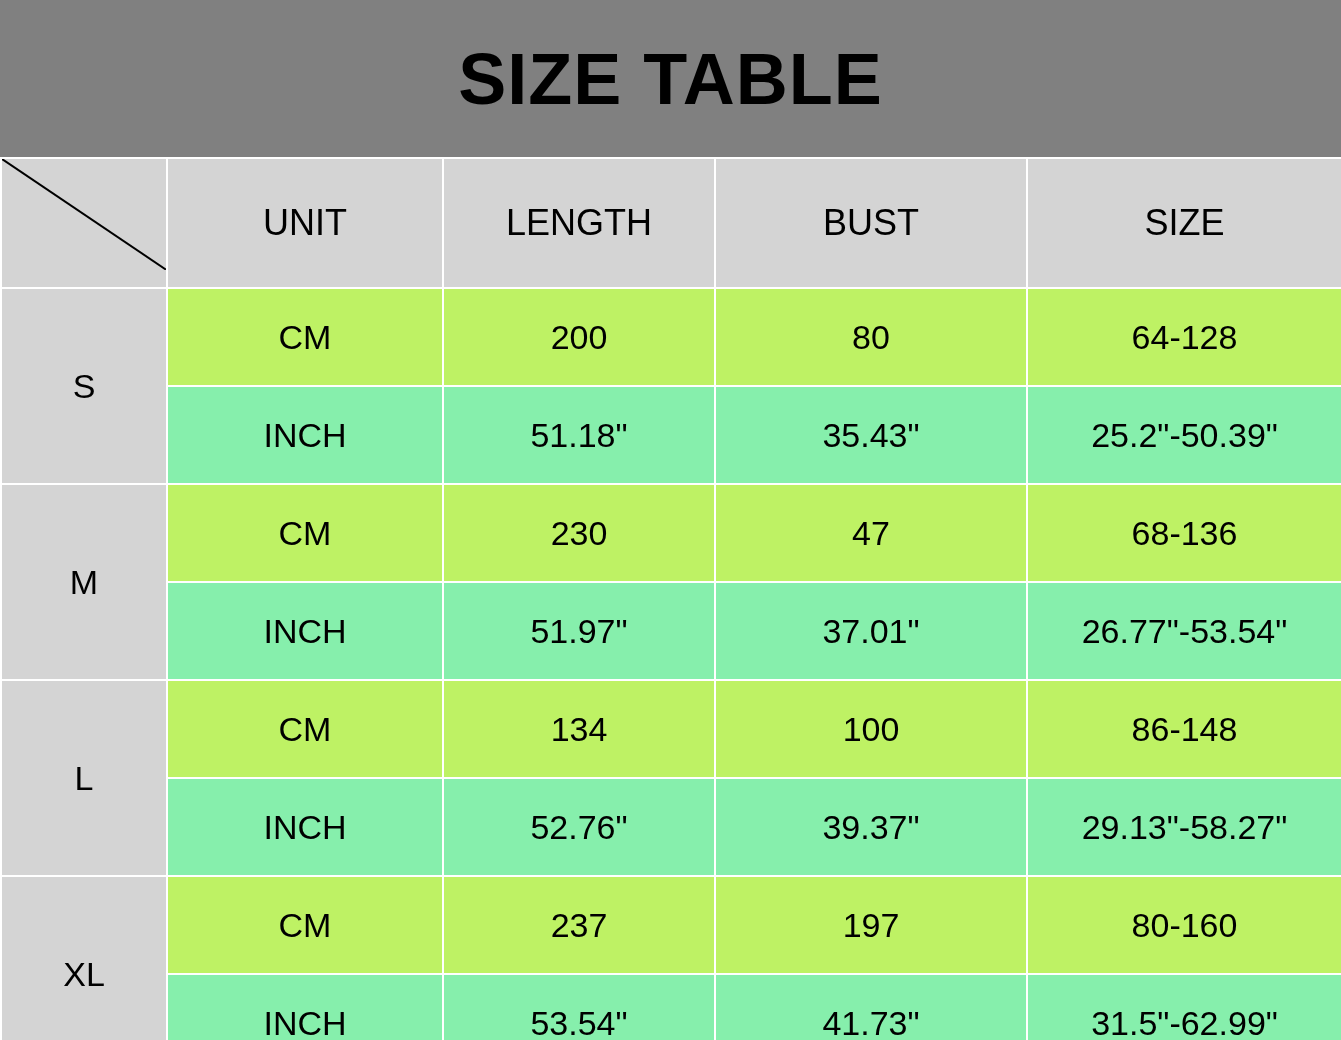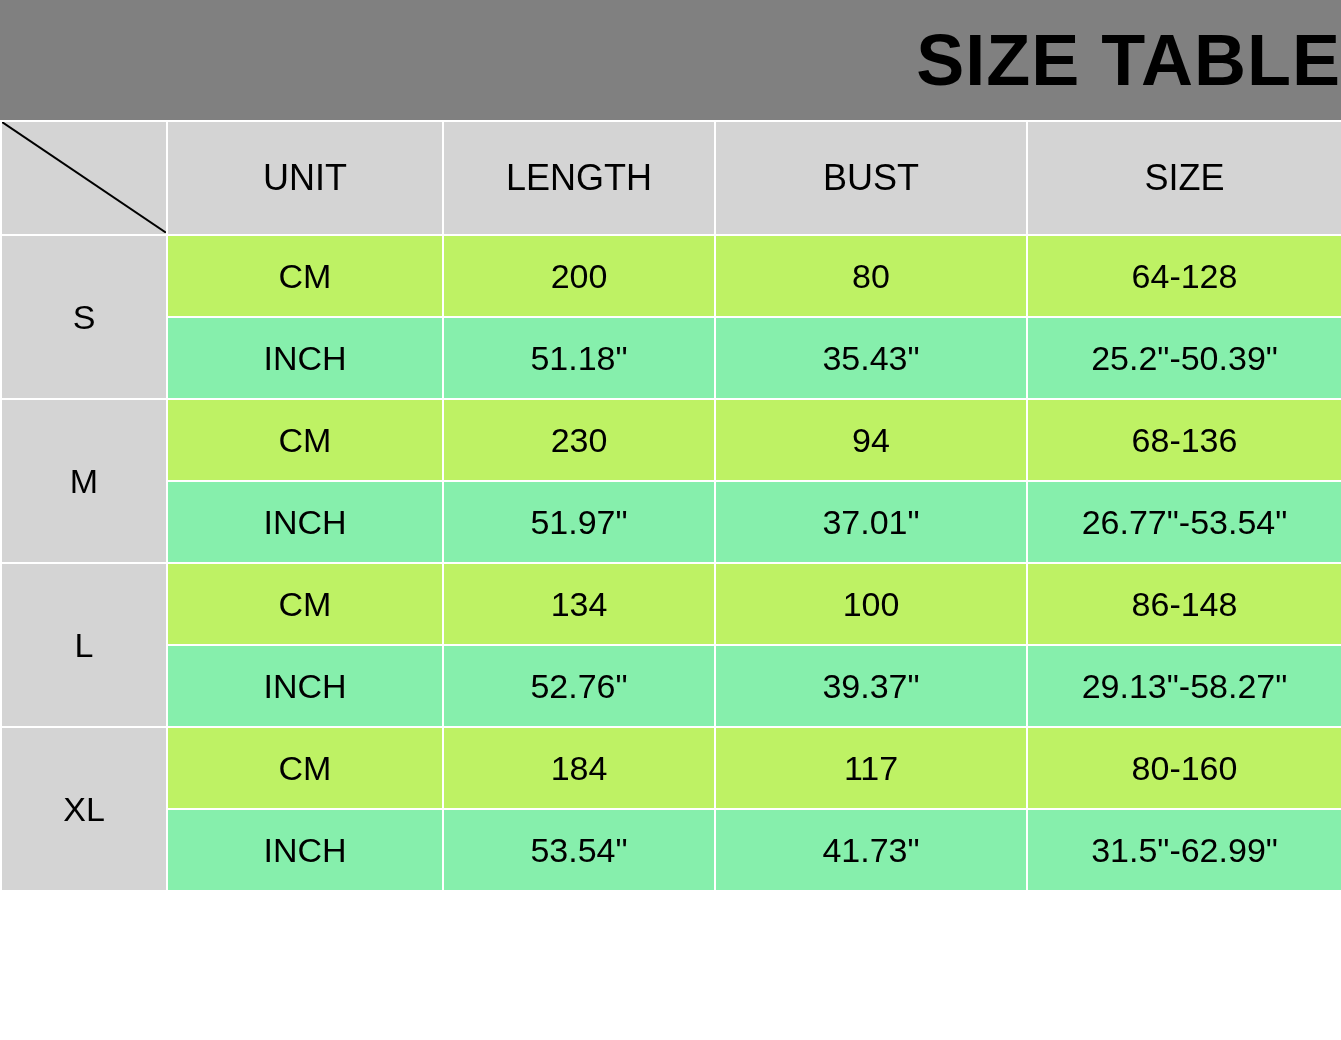--- a/index.html
+++ b/index.html
@@ -14,25 +14,25 @@
     color: #000000;
     overflow: hidden;
   }
   .sheet {
     width: 1341px;
     height: 1040px;
     position: relative;
     box-sizing: border-box;
   }
   .title-bar {
-    height: 120px;
+    height: 157px;
     background: #808080;
     display: flex;
     align-items: center;
-    justify-content: flex-end;
+    justify-content: center;
   }
   .title-bar .title {
     font-size: 72px;
     font-weight: bold;
     letter-spacing: 1px;
     color: #000000;
     line-height: 1;
   }
   table.size-table {
     border-collapse: collapse;
@@ -40,21 +40,21 @@
     width: 1341px;
     border-top: 2px solid #ffffff;
   }
   table.size-table td {
     border: 2px solid #ffffff;
     text-align: center;
     vertical-align: middle;
     font-size: 34px;
     color: #000000;
     height: 80px;
-    padding: 0;
+    padding: 8px;
   }
   
   col.c-size  { width: 166px; }
   col.c-unit  { width: 276px; }
   col.c-len   { width: 272px; }
   col.c-bust  { width: 312px; }
   col.c-waist { width: 315px; }
 
   td.grey  { background: #86efac; }
   td.white { background: #bef264; }
@@ -133,21 +133,21 @@
         <td class="grey">INCH</td>
         <td class="grey">51.18"</td>
         <td class="grey">35.43"</td>
         <td class="grey">25.2"-50.39"</td>
       </tr>
 
       <tr>
         <td class="size-cell" rowspan="2">M</td>
         <td class="white">CM</td>
         <td class="white">230</td>
-        <td class="white">94</td>
+        <td class="white">47</td>
         <td class="white">68-136</td>
       </tr>
       <tr>
         <td class="grey">INCH</td>
         <td class="grey">51.97"</td>
         <td class="grey">37.01"</td>
         <td class="grey">26.77"-53.54"</td>
       </tr>
 
       <tr>
@@ -160,22 +160,22 @@
       <tr>
         <td class="grey">INCH</td>
         <td class="grey">52.76"</td>
         <td class="grey">39.37"</td>
         <td class="grey">29.13"-58.27"</td>
       </tr>
 
       <tr>
         <td class="size-cell" rowspan="2">XL</td>
         <td class="white">CM</td>
-        <td class="white">184</td>
-        <td class="white">117</td>
+        <td class="white">237</td>
+        <td class="white">197</td>
         <td class="white">80-160</td>
       </tr>
       <tr>
         <td class="grey">INCH</td>
         <td class="grey">53.54"</td>
         <td class="grey">41.73"</td>
         <td class="grey">31.5"-62.99"</td>
       </tr>
     </tbody>
   </table>

